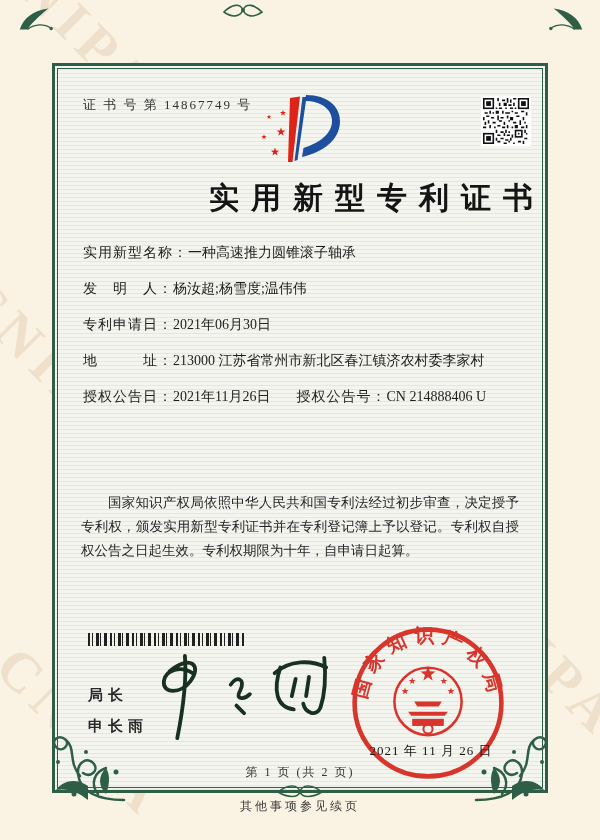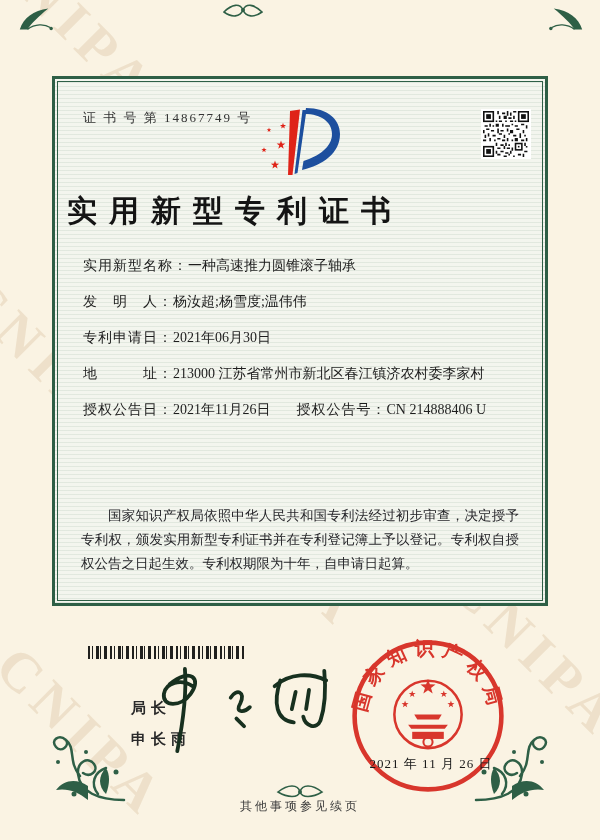--- a/index.html
+++ b/index.html
@@ -11,35 +11,35 @@
   }
   
   .wm{
     position:absolute;font-family:"Liberation Serif",serif;
     font-weight:bold;font-size:56px;letter-spacing:8px;
     color:rgba(198,160,112,0.22);transform:rotate(45deg);
     white-space:nowrap;pointer-events:none;z-index:1;
   }
   
   .frame{
-    position:absolute;left:52px;top:76px;width:496px;height:530px;
+    position:absolute;left:52px;top:63px;width:496px;height:730px;
     border:3px solid #2e5f46;box-sizing:border-box;
     background-color:#f3f5ee;
     background-image:repeating-linear-gradient(0deg,
       rgba(96,138,108,0.12) 0px, rgba(96,138,108,0.12) 1px,
       transparent 1px, transparent 4px);
     z-index:2;
   }
   .frame-inner{position:absolute;inset:2px;border:1px solid #2e5f46;pointer-events:none;}
   
   .cert-no{position:absolute;left:28px;top:30px;font-size:13px;letter-spacing:2px;color:#333;}
   .qr{position:absolute;right:14px;top:30px;width:46px;height:46px;background:#fff;padding:2px;}
   .logo{position:absolute;left:50%;top:24px;transform:translateX(-50%);width:92px;height:78px;}
   .title{
-    position:absolute;top:112px;left:0;right:0;text-align:left;
+    position:absolute;top:112px;left:0;right:0;text-align:right;
     font-size:30px;font-weight:bold;letter-spacing:12px;text-indent:12px;color:#141414;
   }
   
   .fields{position:absolute;left:28px;right:24px;top:180px;font-size:14px;font-family:Liberation Serif, serif;}
   .field-row{margin-bottom:22px;line-height:14px;white-space:nowrap;}
   .field-row .lbl{letter-spacing:1px;color:#1d1d1d;}
   .field-row .val{color:#1d1d1d;}
   .pair2{margin-left:26px;margin-top:41px;}
   
   .body-text{
@@ -51,21 +51,21 @@
   .barcode{
     position:absolute;left:33px;top:567px;width:156px;height:13px;
     background:repeating-linear-gradient(90deg,
       #20201e 0 2px, transparent 2px 4px,
       #20201e 4px 5px, transparent 5px 8px,
       #20201e 8px 11px, transparent 11px 12px,
       #20201e 12px 13px, transparent 13px 16px,
       #20201e 16px 19px, transparent 19px 22px);
   }
   .director{position:absolute;left:33px;top:620px;font-size:15px;font-weight:600;letter-spacing:5px;color:#2a2a2a;}
-  .director div{margin-bottom:12px;margin-left:43px;}
+  .director div{margin-bottom:12px;}
   .signature{position:absolute;left:86px;top:582px;width:210px;height:100px;}
   .seal{position:absolute;left:294px;top:558px;width:158px;height:158px;opacity:0.93;}
   .seal-date{
     position:absolute;left:296px;top:676px;width:160px;text-align:center;
     font-size:13px;letter-spacing:1px;color:#181818;z-index:4;
   }
   .page-num{position:absolute;left:0;right:0;top:698px;text-align:center;font-size:12px;letter-spacing:2px;color:#333;}
   
   .footer-note{position:absolute;left:0;right:0;top:798px;text-align:center;font-size:12px;letter-spacing:3px;color:#3a3a3a;z-index:3;}
   .sprig{position:absolute;z-index:2;}
@@ -224,20 +224,21 @@
         <path d="M64 76 L91 76 L88 81 L67 81 Z"></path>
         <path d="M58 86 L97 86 L94 90 L61 90 Z"></path>
         <rect x="62" y="93" width="31" height="7"></rect>
       </g>
       <circle cx="77.5" cy="103" r="4.5" fill="none" stroke="#d6281f" stroke-width="2"></circle>
     </g>
   </svg>
 
   <div class="seal-date">2021 年 11 月 26 日</div>
 
+  <div class="page-num">第 1 页 (共 2 页)</div>
 </div>
 
 <svg class="flourish flourish-bl" width="100" height="92" viewBox="0 0 100 92">
   <g fill="none" stroke="#2e5f46" stroke-width="2.5" stroke-linecap="round">
     <path d="M96 88 C70 88 52 80 50 62 C49 50 60 44 66 52 C71 59 62 66 55 61"></path>
     <path d="M52 64 C40 50 48 36 38 28 C31 22 22 28 28 35 C33 41 42 34 38 28"></path>
     <path d="M70 82 C62 72 66 60 78 56"></path>
   </g>
   <g fill="#2e5f46">
     <path d="M60 74 C48 66 36 68 28 78 C40 76 50 80 60 88 Z"></path>

